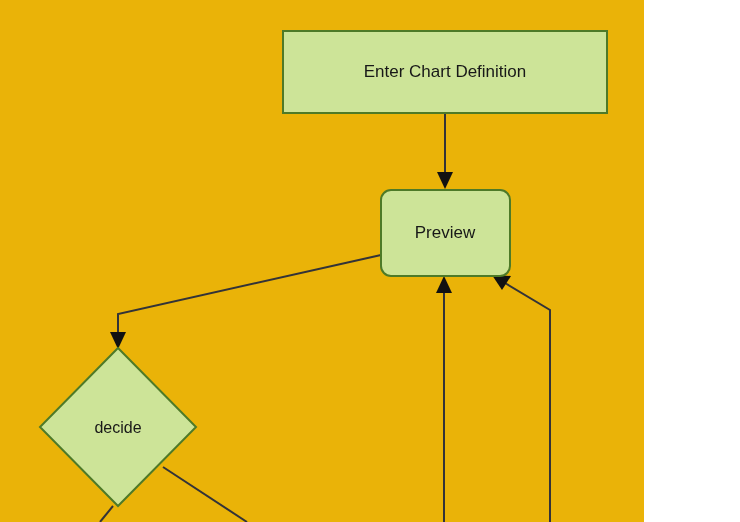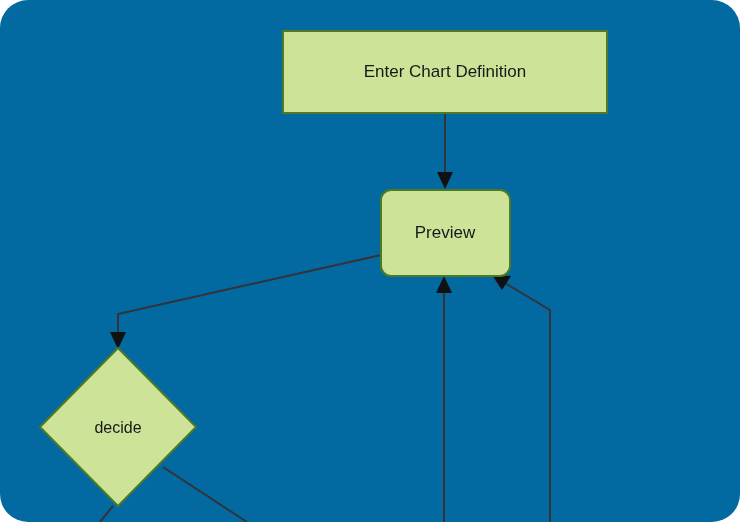--- a/index.html
+++ b/index.html
@@ -2,26 +2,25 @@
 <html><head>
 <meta charset="utf-8">
 <style>
   html, body {
     margin: 0;
     padding: 0;
     background: #ffffff;
   }
   #canvas {
     position: relative;
-    width: 740px;
+    width: 644px;
     height: 522px;
-    background: #0369a1;
+    background: #eab308;
     overflow: hidden;
     font-family: "Liberation Sans", sans-serif;
-    border-radius: 28px;
   }
   #flow-svg {
     position: absolute;
     top: 0;
     left: 0;
     width: 740px;
     height: 522px;
     display: block;
   }
   .node-shape {

